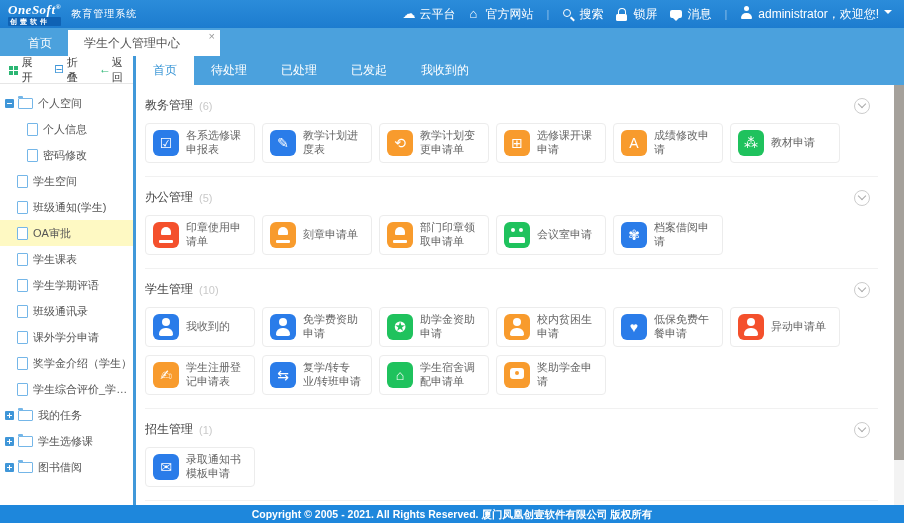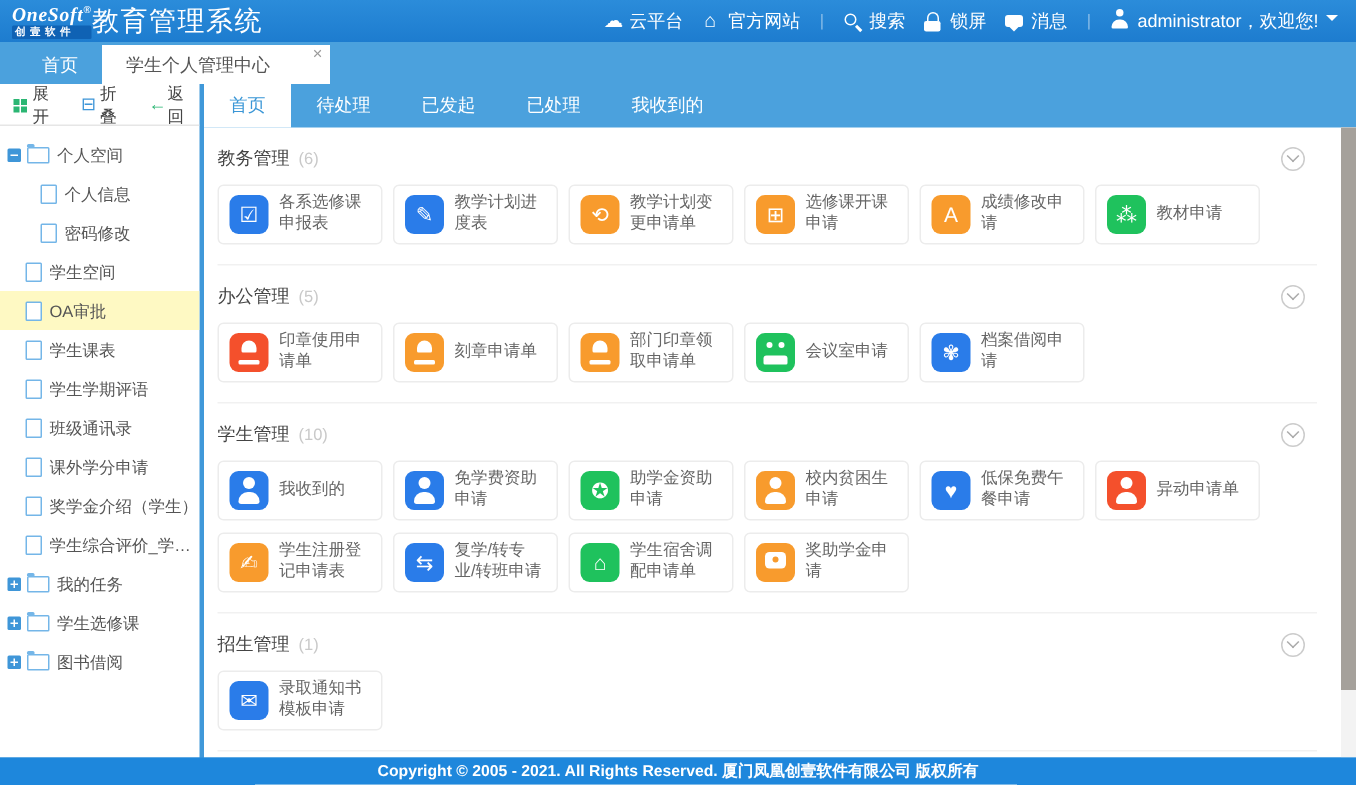--- a/index.html
+++ b/index.html
@@ -5,21 +5,21 @@
   html,body{margin:0;padding:0}
   body{width:904px;height:523px;overflow:hidden;position:relative;background:#4098d9;
        font-family:"Liberation Sans","DejaVu Sans",sans-serif;-webkit-font-smoothing:antialiased}
   
   .header{position:absolute;left:0;top:0;right:0;height:28px;
           background:linear-gradient(180deg,#2b8cda 0%,#1d7ccf 100%);display:flex;align-items:center;color:#fff}
   .logo{display:flex;flex-direction:column;margin-left:8px;line-height:1}
   .logo-main{font-family:"Liberation Serif","DejaVu Serif",serif;font-style:italic;font-weight:bold;font-size:13px;letter-spacing:.5px}
   .logo-reg{font-size:7px;vertical-align:super}
   .logo-sub{font-size:7px;font-weight:bold;background:#0f62b4;letter-spacing:3px;padding:1px 2px;margin-top:1px;border-radius:1px}
-  .app-title{font-size:18px;letter-spacing:1px}
+  .app-title{font-size:10px;margin-left:10px;letter-spacing:1px}
   .hactions{margin-left:auto;display:flex;align-items:center;gap:13px;margin-right:12px;font-size:12px}
   .hlink{display:inline-flex;align-items:center;gap:4px;cursor:pointer;white-space:nowrap}
   .hsep{opacity:.45;font-size:11px}
   .hic{display:inline-block;position:relative;width:13px;height:13px}
   .ic-cloud::before{content:"☁";position:absolute;font-size:13px;top:-2px;left:0;color:#fff}
   .ic-home::before{content:"⌂";position:absolute;font-size:13px;top:-2px;left:1px;color:#fff}
   .ic-search::before{content:"";position:absolute;width:6px;height:6px;border:1.5px solid #fff;border-radius:50%;left:1px;top:1px}
   .ic-search::after{content:"";position:absolute;width:5px;height:1.8px;background:#fff;left:8px;top:10px;transform:rotate(45deg)}
   .ic-lock::before{content:"";position:absolute;width:6px;height:5px;border:1.5px solid #fff;border-bottom:none;border-radius:4px 4px 0 0;left:2px;top:0}
   .ic-lock::after{content:"";position:absolute;width:11px;height:7px;background:#fff;border-radius:1.5px;left:0;bottom:0}
@@ -167,20 +167,24 @@
         <span class="tlabel">个人信息</span>
       </div>
       <div class="titem ind2">
         <span class="nic nfile"></span>
         <span class="tlabel">密码修改</span>
       </div>
       <div class="titem ind1">
         <span class="nic nfile"></span>
         <span class="tlabel">学生空间</span>
       </div>
+      <div class="titem ind1">
+        <span class="nic nfile"></span>
+        <span class="tlabel">班级通知(学生)</span>
+      </div>
       <div class="titem ind1 sel">
         <span class="nic nfile"></span>
         <span class="tlabel">OA审批</span>
       </div>
       <div class="titem ind1">
         <span class="nic nfile"></span>
         <span class="tlabel">学生课表</span>
       </div>
       <div class="titem ind1">
         <span class="nic nfile"></span>
@@ -217,22 +221,22 @@
         <span class="nic nfolder"></span>
         <span class="tlabel">图书借阅</span>
       </div>
     </div>
 </div>
 
 <div class="main">
   <div class="mtabs">
       <div class="mtab active">首页</div>
       <div class="mtab">待处理</div>
+      <div class="mtab">已处理</div>
       <div class="mtab">已发起</div>
-      <div class="mtab">已处理</div>
       <div class="mtab">我收到的</div>
     </div>
   <div class="mcontent">
       <section class="section">
         <div class="shead">
           <span class="stitle">教务管理</span>
           <span class="scount">(6)</span>
           <span class="schev">
             <i class="chev"></i>
           </span>

